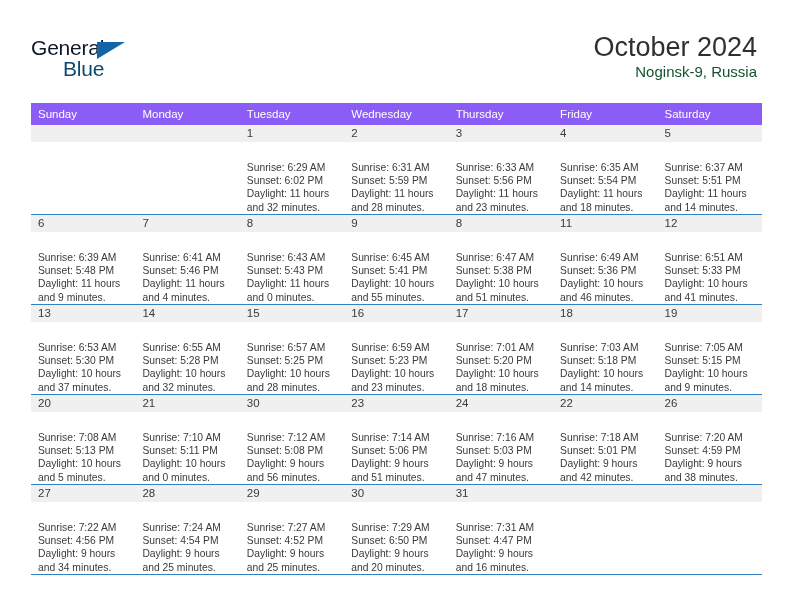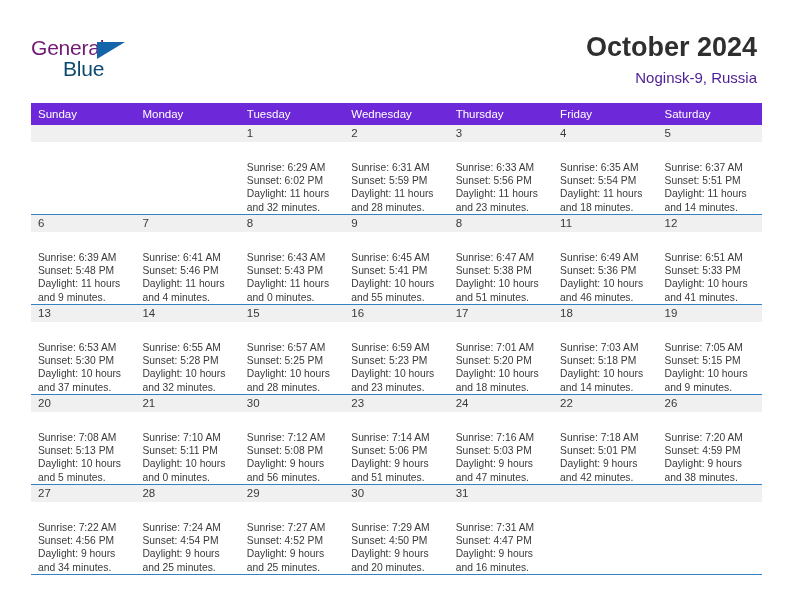--- a/index.html
+++ b/index.html
@@ -35,21 +35,21 @@
     top: 36px;
     width: 150px;
     height: 50px;
   }
   .logo-general {
     position: absolute;
     left: 0;
     top: 0;
     font-size: 21px;
     letter-spacing: -0.2px;
-    color: #701a75;
+    color: #0f172a;
     font-family: "Liberation Sans", sans-serif;
   }
   .logo-tri {
     position: absolute;
     left: 66px;
     top: 6px;
     width: 0;
     height: 0;
     border-left: 28px solid #1464aa;
     border-bottom: 17px solid transparent;
@@ -65,45 +65,44 @@
   }
   .title-block {
     position: absolute;
     right: 35px;
     top: 31px;
     text-align: right;
   }
   .cal-title {
     font-size: 27px;
     color: #2f2f2f;
-    font-weight: bold;
+    font-weight: normal;
     line-height: 32px;
     white-space: nowrap;
     margin-left: 16px;
   }
   .cal-subtitle {
-    margin-top: 6px;
     font-size: 15px;
-    color: #4c1d95;
+    color: #14532d;
     font-weight: normal;
     line-height: 18px;
     white-space: nowrap;
   }
 
   
   .calendar {
     position: absolute;
     left: 31px;
     top: 103px;
     width: 731px;
     border-collapse: collapse;
     table-layout: fixed;
   }
   .calendar th {
-    background: #6d28d9;
+    background: #8b5cf6;
     color: #ffffff;
     font-size: 11.5px;
     font-weight: normal;
     text-align: left;
     padding: 5px 0 5px 7px;
     height: 11px;
     border: none;
   }
   .calendar td {
     vertical-align: top;
@@ -451,21 +450,21 @@
               <div>Sunrise: 7:27 AM</div>
               <div>Sunset: 4:52 PM</div>
               <div>Daylight: 9 hours</div>
               <div>and 25 minutes.</div>
             </div>
           </td>
           <td>
             <div class="daynum-band">30</div>
             <div class="cell-lines">
               <div>Sunrise: 7:29 AM</div>
-              <div>Sunset: 4:50 PM</div>
+              <div>Sunset: 6:50 PM</div>
               <div>Daylight: 9 hours</div>
               <div>and 20 minutes.</div>
             </div>
           </td>
           <td>
             <div class="daynum-band">31</div>
             <div class="cell-lines">
               <div>Sunrise: 7:31 AM</div>
               <div>Sunset: 4:47 PM</div>
               <div>Daylight: 9 hours</div>

